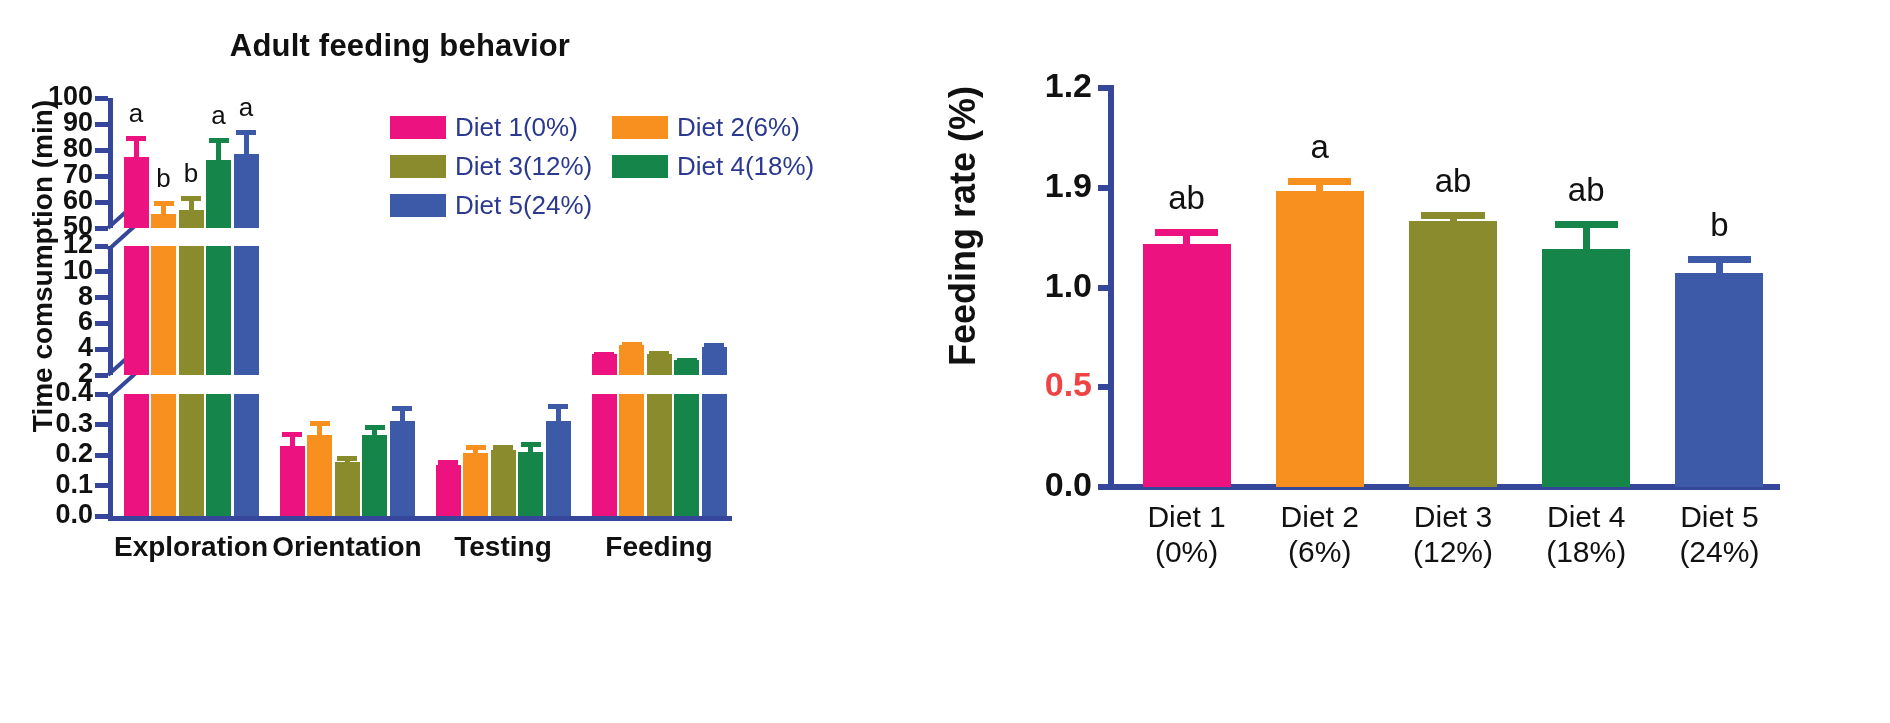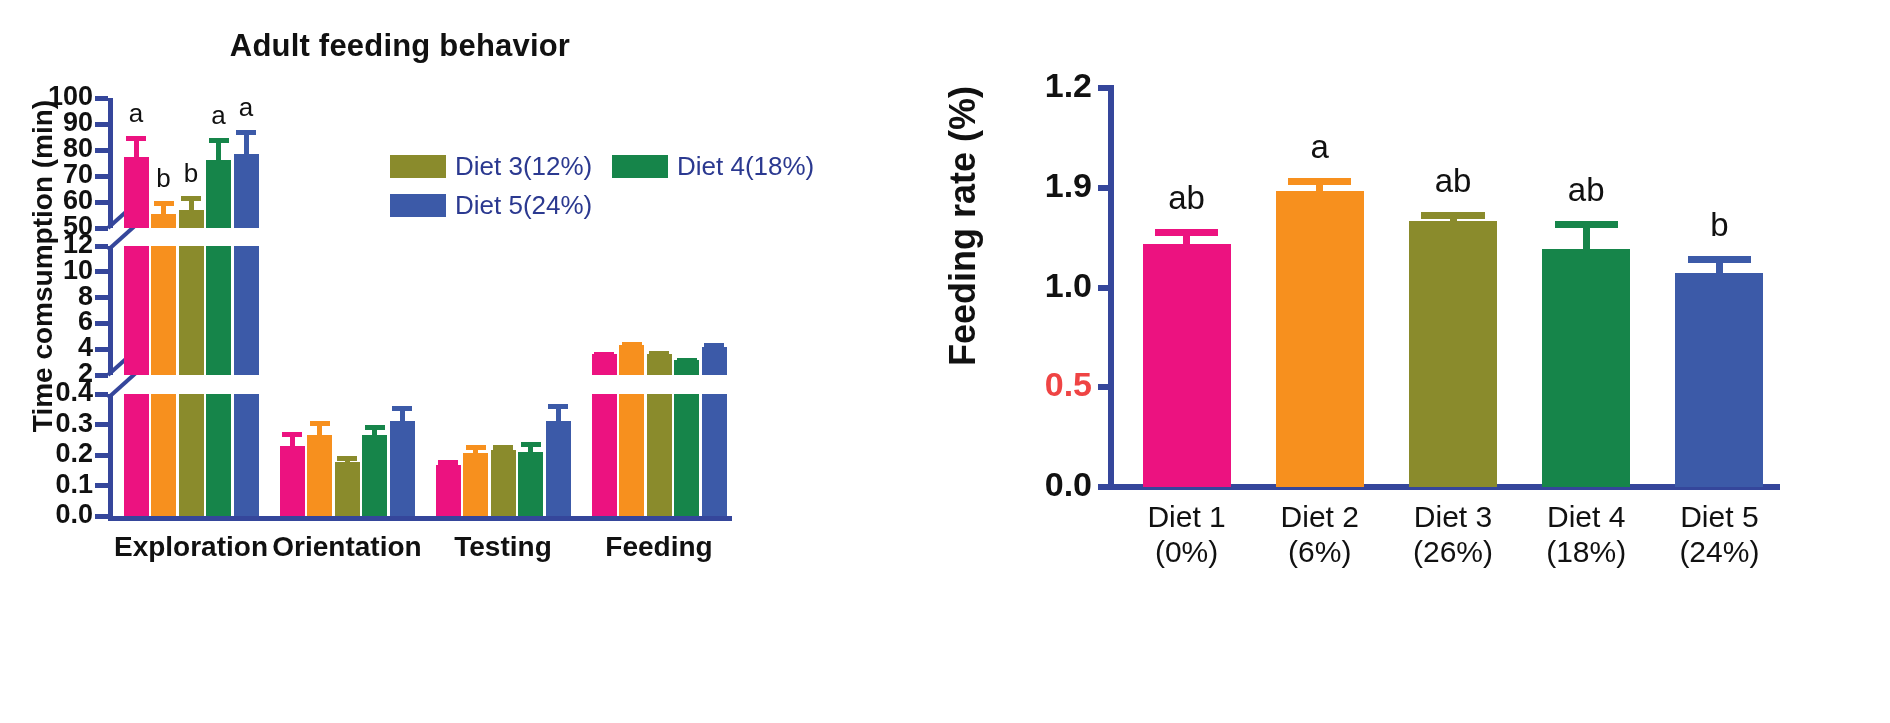--- a/index.html
+++ b/index.html
@@ -225,20 +225,28 @@
     <div id="left-baseline" style="top: 516px;"></div>
     <div id="left-cats-host">
         <div class="cat-lbl" style="left: 113px; top: 531px; width: 156px; font-size: 28px;">Exploration</div>
         <div class="cat-lbl" style="left: 269px; top: 531px; width: 156px; font-size: 28px;">Orientation</div>
         <div class="cat-lbl" style="left: 425px; top: 531px; width: 156px; font-size: 28px;">Testing</div>
         <div class="cat-lbl" style="left: 581px; top: 531px; width: 156px; font-size: 28px;">Feeding</div>
       </div>
 
     <div id="legend">
       <div class="lg-row">
+        <div class="lg-item" style="left:0px;top:0;">
+          <span class="lg-swatch" style="background:#ec1280"></span>
+          <span class="lg-text">Diet 1(0%)</span>
+        </div>
+        <div class="lg-item" style="left:222px;top:0;">
+          <span class="lg-swatch" style="background:#f7901e"></span>
+          <span class="lg-text">Diet 2(6%)</span>
+        </div>
       </div>
       <div class="lg-row">
         <div class="lg-item" style="left:0px;top:0;">
           <span class="lg-swatch" style="background:#8a8b2c"></span>
           <span class="lg-text">Diet 3(12%)</span>
         </div>
         <div class="lg-item" style="left:222px;top:0;">
           <span class="lg-swatch" style="background:#16854a"></span>
           <span class="lg-text">Diet 4(18%)</span>
         </div>
@@ -304,21 +312,21 @@
         <div class="r-cat" style="left: 240px; top: 500px; width: 133.2px; position: absolute;">
           <div>Diet 1</div>
           <div>(0%)</div>
         </div>
         <div class="r-cat" style="left: 373.2px; top: 500px; width: 133.2px; position: absolute;">
           <div>Diet 2</div>
           <div>(6%)</div>
         </div>
         <div class="r-cat" style="left: 506.4px; top: 500px; width: 133.2px; position: absolute;">
           <div>Diet 3</div>
-          <div>(26%)</div>
+          <div>(12%)</div>
         </div>
         <div class="r-cat" style="left: 639.6px; top: 500px; width: 133.2px; position: absolute;">
           <div>Diet 4</div>
           <div>(18%)</div>
         </div>
         <div class="r-cat" style="left: 772.8px; top: 500px; width: 133.2px; position: absolute;">
           <div>Diet 5</div>
           <div>(24%)</div>
         </div>
       </div>

